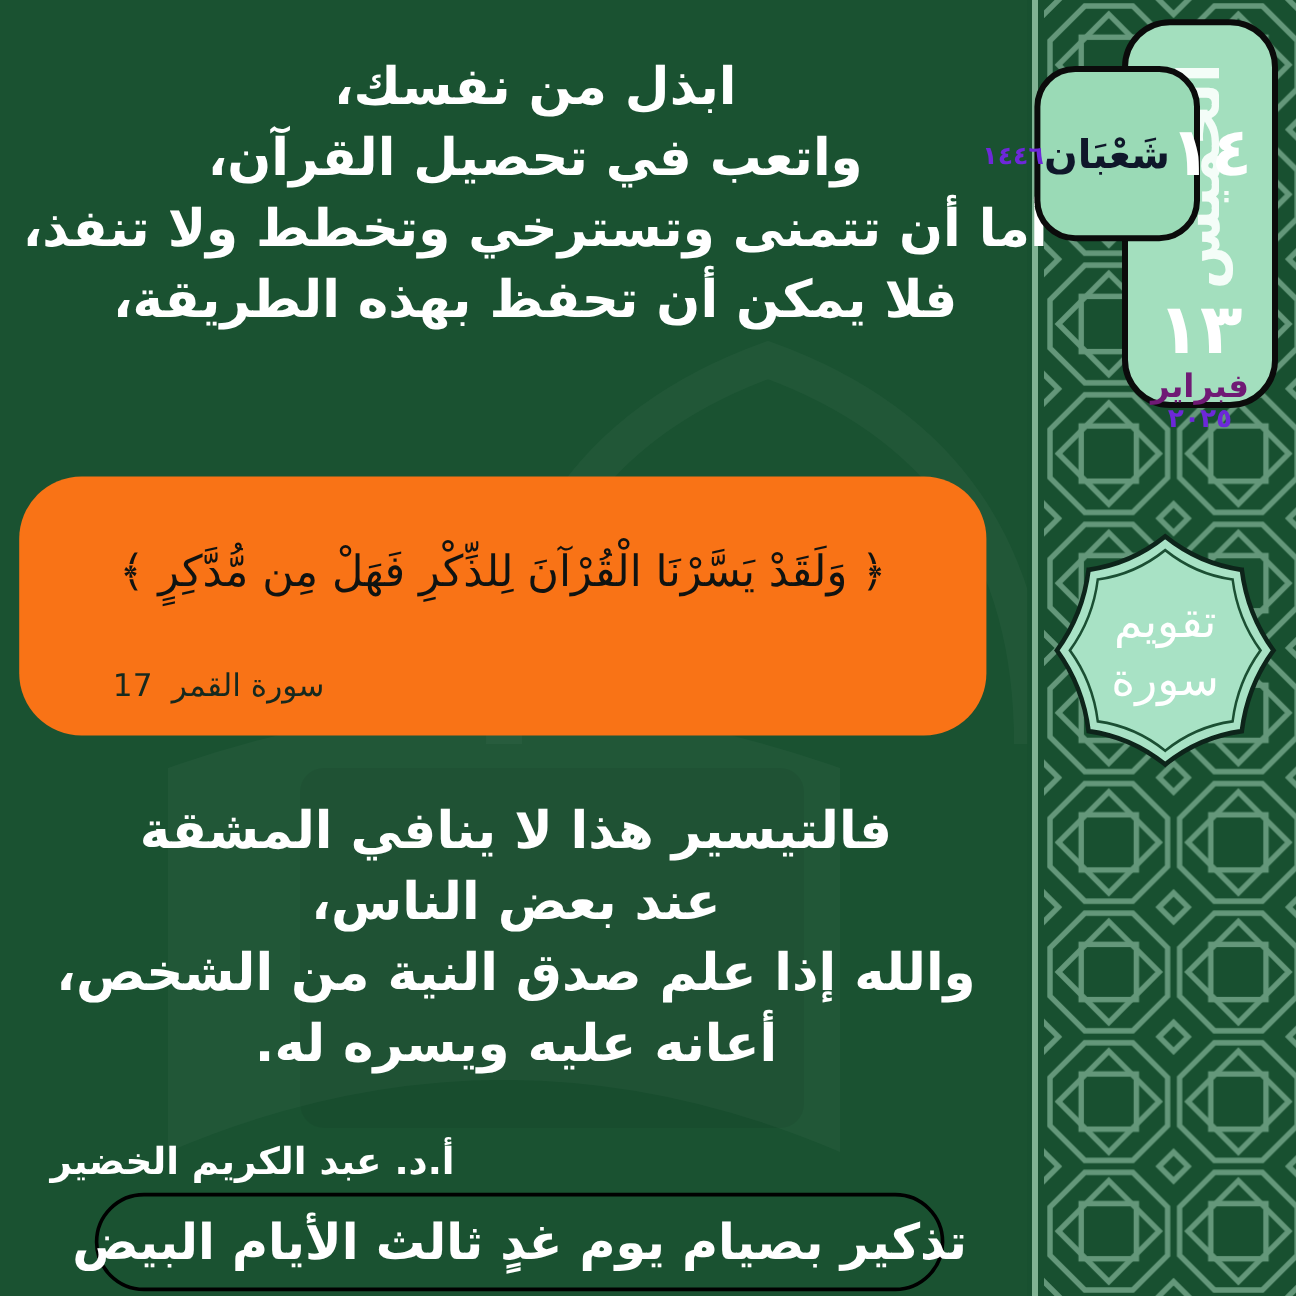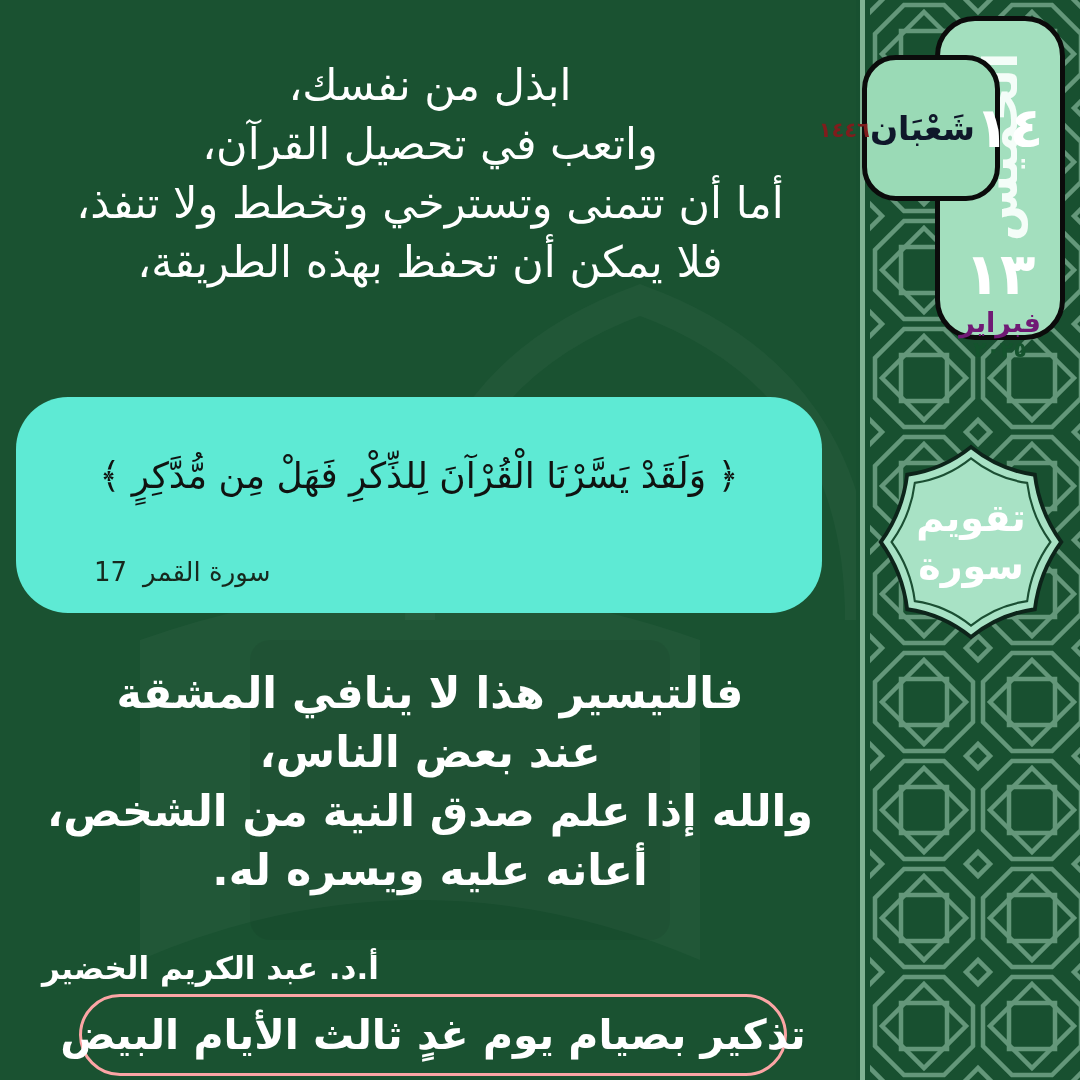--- a/index.html
+++ b/index.html
@@ -10,77 +10,77 @@
     direction:rtl;
   }
   
   .watermark{position:absolute;inset:0;z-index:0;pointer-events:none;}
   
   .strip{position:absolute;top:0;right:0;width:224px;height:1080px;z-index:1;background:#185030;}
   .strip-edge{position:absolute;top:0;left:4px;width:5px;height:100%;background:#93c4a5;opacity:.85;}
   .strip-pattern{position:absolute;top:0;left:14px;width:210px;height:100%;}
   
   .col{position:absolute;left:0;width:860px;text-align:center;color:#ffffff;z-index:2;}
-  .top-text{top:56px;font-size:43px;line-height:59px;font-weight:normal;}
+  .top-text{top:44px;font-size:43px;line-height:59px;font-weight:bold;padding-left:16px;}
   .bottom-text{top:664px;font-size:43px;line-height:59px;font-weight:bold;}
   .txt-line{white-space:nowrap;}
   
   .verse-box{
     position:absolute;left:16px;top:397px;width:806px;height:216px;z-index:2;
-    background:#5eead4;border-radius:52px;
+    background:#f97316;border-radius:52px;
   }
   .verse-text{
     position:absolute;top:58px;left:0;width:100%;text-align:center;
     color:#101311;font-size:36px;font-weight:normal;white-space:nowrap;direction:rtl;
   }
   .verse-source{
     position:absolute;left:78px;bottom:26px;direction:rtl;
     color:#17291e;font-size:26px;display:flex;gap:16px;align-items:baseline;
   }
   
   .attribution{position:absolute;left:42px;top:950px;z-index:2;color:#ffffff;
     font-size:31px;font-weight:bold;direction:rtl;}
   
   .banner{
     position:absolute;left:79px;top:994px;width:702px;height:76px;z-index:2;
-    border:3px solid #fca5a5;border-radius:44px;
+    border:3px solid #000000;border-radius:44px;
     display:flex;align-items:center;justify-content:center;
     color:#ffffff;font-size:41px;font-weight:bold;white-space:nowrap;
   }
   
   .badge{position:absolute;background:#9adab6;border:5px solid #0b0b0b;box-sizing:border-box;}
   .badge-greg{
     left:935px;top:16px;width:130px;height:324px;border-radius:40px;z-index:2;
     background:#a3dfbe;
   }
   .g-weekday{
     position:absolute;top:126px;left:50%;
     transform:translate(-50%,-50%) rotate(-90deg);
     font-size:48px;font-weight:bold;color:#f4fdf8;white-space:nowrap;
   }
   .g-day{position:absolute;top:224px;width:100%;text-align:center;
     font-size:58px;line-height:1;font-weight:bold;color:#ffffff;}
   .g-month{position:absolute;top:288px;width:100%;text-align:center;
     font-size:27px;line-height:1;font-weight:bold;color:#701a75;}
   .g-year{position:absolute;top:318px;width:100%;text-align:center;
-    font-size:22px;line-height:1;font-weight:bold;color:#14532d;}
+    font-size:22px;line-height:1;font-weight:bold;color:#6d28d9;}
   .badge-hijri{
     left:862px;top:55px;width:138px;height:146px;border-radius:34px;z-index:3;
     display:flex;flex-direction:row;align-items:center;justify-content:center;
   }
   .h-day{font-size:56px;line-height:1;font-weight:bold;color:#ffffff;}
   .h-month{font-size:33px;line-height:1.15;font-weight:bold;color:#0f172a;margin-top:2px;}
-  .h-year{font-size:21px;line-height:1;font-weight:bold;color:#7f1d1d;margin-top:4px;}
+  .h-year{font-size:21px;line-height:1;font-weight:bold;color:#6d28d9;margin-top:4px;}
   
   .seal{position:absolute;left:876px;top:442px;width:190px;height:200px;z-index:2;}
   .seal svg{position:absolute;inset:0;}
   .seal-text{
     position:absolute;inset:0;display:flex;flex-direction:column;
     align-items:center;justify-content:center;gap:10px;
-    color:#ffffff;font-size:38px;font-weight:bold;line-height:1;
+    color:#ffffff;font-size:38px;font-weight:normal;line-height:1;
   }
 </style>
 </head>
 <body>
 
 <div class="canvas">
 
   <svg class="watermark" width="1080" height="1080" viewBox="0 0 1080 1080">
     <g fill="none">
       <path d="M140 960 Q420 840 700 960 L700 640 Q420 540 140 640 Z" fill="#ffffff" opacity="0.03"></path>

